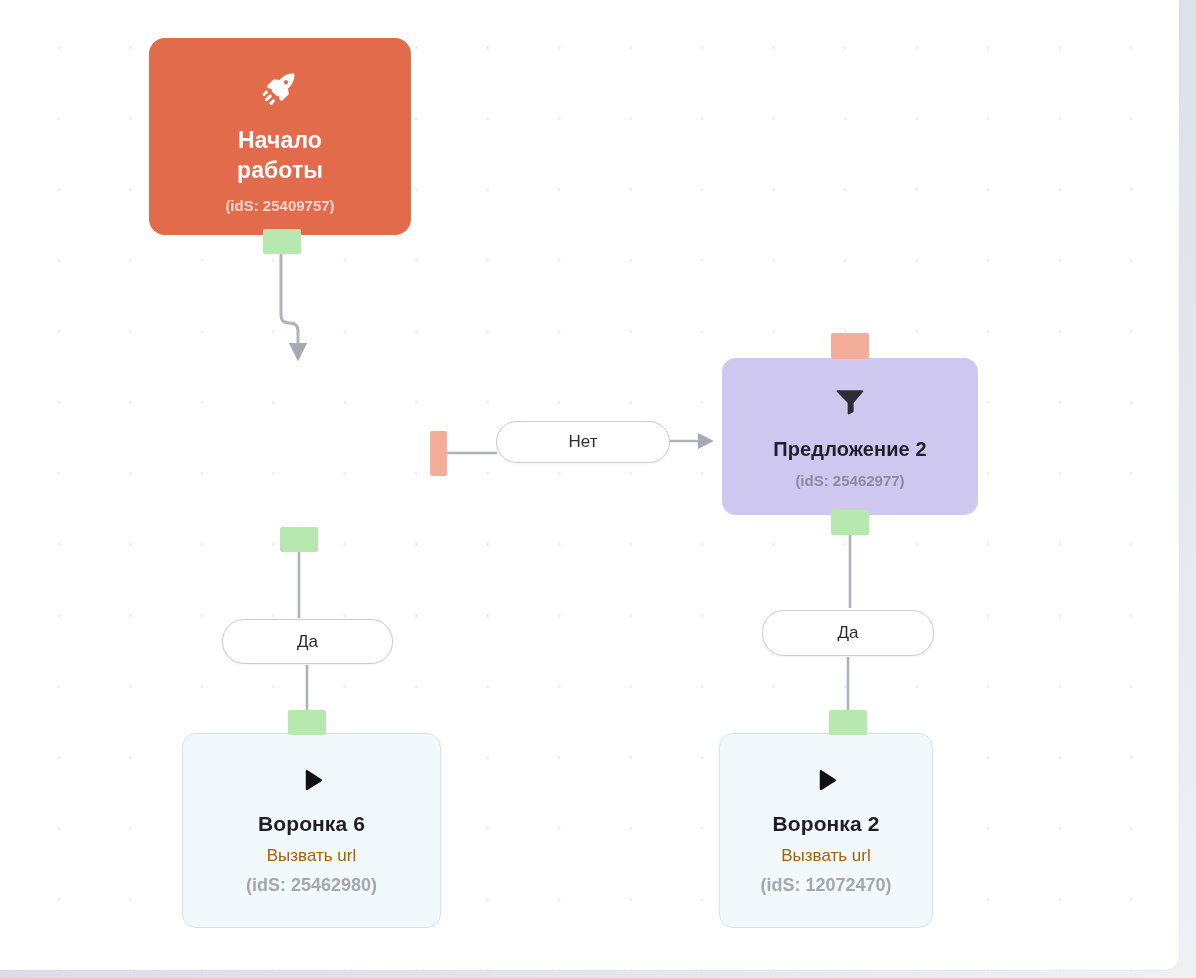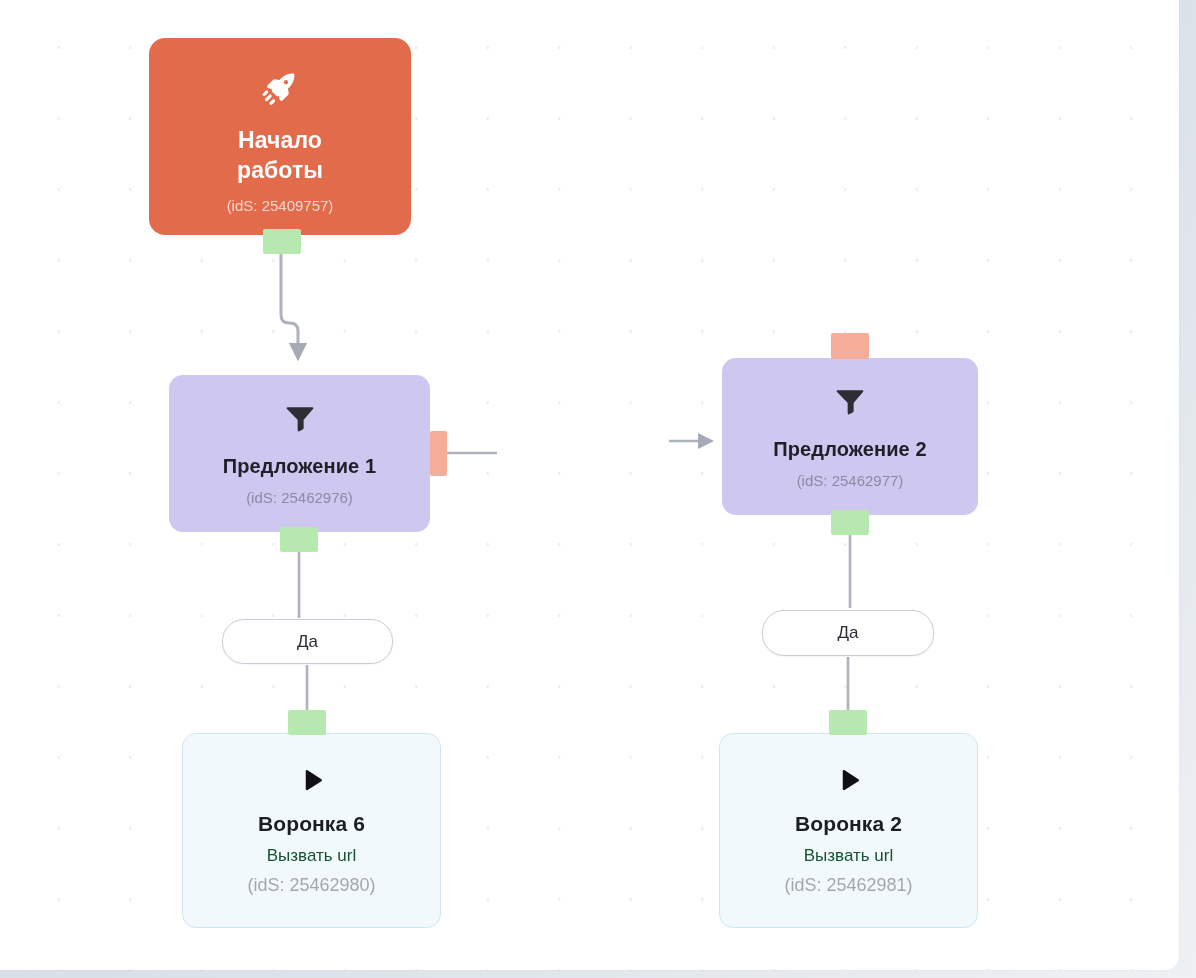--- a/index.html
+++ b/index.html
@@ -66,21 +66,21 @@
   }
 
   .node-title {
     font-weight: bold;
     letter-spacing: 0.1px;
   }
   .node-sub {
     font-weight: normal;
   }
   .node-id {
-    font-weight: normal;
+    font-weight: bold;
   }
 
   
   .node-start {
     background: #e26b4c;
     border-radius: 16px;
     color: #ffffff;
     padding-top: 10px;
     justify-content: center;
   }
@@ -121,21 +121,21 @@
     color: #1f1f28;
   }
   .node-action .node-title {
     font-size: 21px;
     margin-top: 16px;
     color: #1d1d26;
   }
   .node-action .node-sub {
     font-size: 17px;
     margin-top: 10px;
-    color: #14532d;
+    color: #a16207;
   }
   .node-action .node-id {
     font-size: 18px;
     margin-top: 9px;
     color: #a6a6ae;
   }
 
   
   .handle {
     position: absolute;
@@ -197,29 +197,20 @@
       </span>
       <div class="node-title">
         <div>Начало</div>
         <div>работы</div>
       </div>
       <div class="node-id">(idS: 25409757)</div>
     </div>
 
     <div class="handle handle-green" style="left:263px; top:229px; width:38px; height:25px;"></div>
 
-    <div class="node node-cond" style="left:169px; top:375px; width:261px; height:157px;">
-      <span class="icon">
-        <svg width="34" height="34" viewBox="0 0 24 24" xmlns="http://www.w3.org/2000/svg">
-          <path d="M3.2 4.4h17.6c.55 0 .85.64.5 1.06l-6.5 7.55a1 1 0 0 0-.24.65v5.6c0 .3-.16.58-.43.72l-2.6 1.38a.8.8 0 0 1-1.18-.71v-6.99a1 1 0 0 0-.24-.65L2.7 5.46c-.35-.42-.05-1.06.5-1.06z" fill="#2d2d33"></path>
-        </svg>
-      </span>
-      <div class="node-title">Предложение 1</div>
-      <div class="node-id">(idS: 25462976)</div>
-    </div>
 
     <div class="handle handle-salmon" style="left:430px; top:431px; width:17px; height:45px;"></div>
     <div class="handle handle-green" style="left:280px; top:527px; width:38px; height:25px;"></div>
 
     <div class="node node-cond" style="left:722px; top:358px; width:256px; height:157px;">
       <span class="icon">
         <svg width="34" height="34" viewBox="0 0 24 24" xmlns="http://www.w3.org/2000/svg">
           <path d="M3.2 4.4h17.6c.55 0 .85.64.5 1.06l-6.5 7.55a1 1 0 0 0-.24.65v5.6c0 .3-.16.58-.43.72l-2.6 1.38a.8.8 0 0 1-1.18-.71v-6.99a1 1 0 0 0-.24-.65L2.7 5.46c-.35-.42-.05-1.06.5-1.06z" fill="#2d2d33"></path>
         </svg>
       </span>
@@ -235,32 +226,35 @@
         <svg width="30" height="30" viewBox="0 0 24 24" xmlns="http://www.w3.org/2000/svg">
           <path d="M7 4.2c0-.75.82-1.2 1.45-.8l11.1 7.1c.6.38.6 1.24 0 1.62l-11.1 7.1c-.63.4-1.45-.05-1.45-.8V4.2z" fill="#101014"></path>
         </svg>
       </span>
       <div class="node-title">Воронка 6</div>
       <div class="node-sub">Вызвать url</div>
       <div class="node-id">(idS: 25462980)</div>
     </div>
     <div class="handle handle-green" style="left:288px; top:710px; width:38px; height:25px;"></div>
 
-    <div class="node node-action" style="left:719px; top:733px; width:259px; height:195px;">
+    <div class="node node-action" style="left:719px; top:733px; width:214px; height:195px;">
       <span class="icon">
         <svg width="30" height="30" viewBox="0 0 24 24" xmlns="http://www.w3.org/2000/svg">
           <path d="M7 4.2c0-.75.82-1.2 1.45-.8l11.1 7.1c.6.38.6 1.24 0 1.62l-11.1 7.1c-.63.4-1.45-.05-1.45-.8V4.2z" fill="#101014"></path>
         </svg>
       </span>
       <div class="node-title">Воронка 2</div>
       <div class="node-sub">Вызвать url</div>
-      <div class="node-id">(idS: 25462981)</div>
+      <div class="node-id">(idS: 12072470)</div>
     </div>
     <div class="handle handle-green" style="left:829px; top:710px; width:38px; height:25px;"></div>
 
+    <div class="edge-label" style="left:496px; top:421px; width:174px; height:42px;">
+      <span>Нет</span>
+    </div>
 
     <div class="edge-label" style="left:222px; top:619px; width:171px; height:45px;">
       <span>Да</span>
     </div>
 
     <div class="edge-label" style="left:762px; top:610px; width:172px; height:46px;">
       <span>Да</span>
     </div>
 
   </div>

